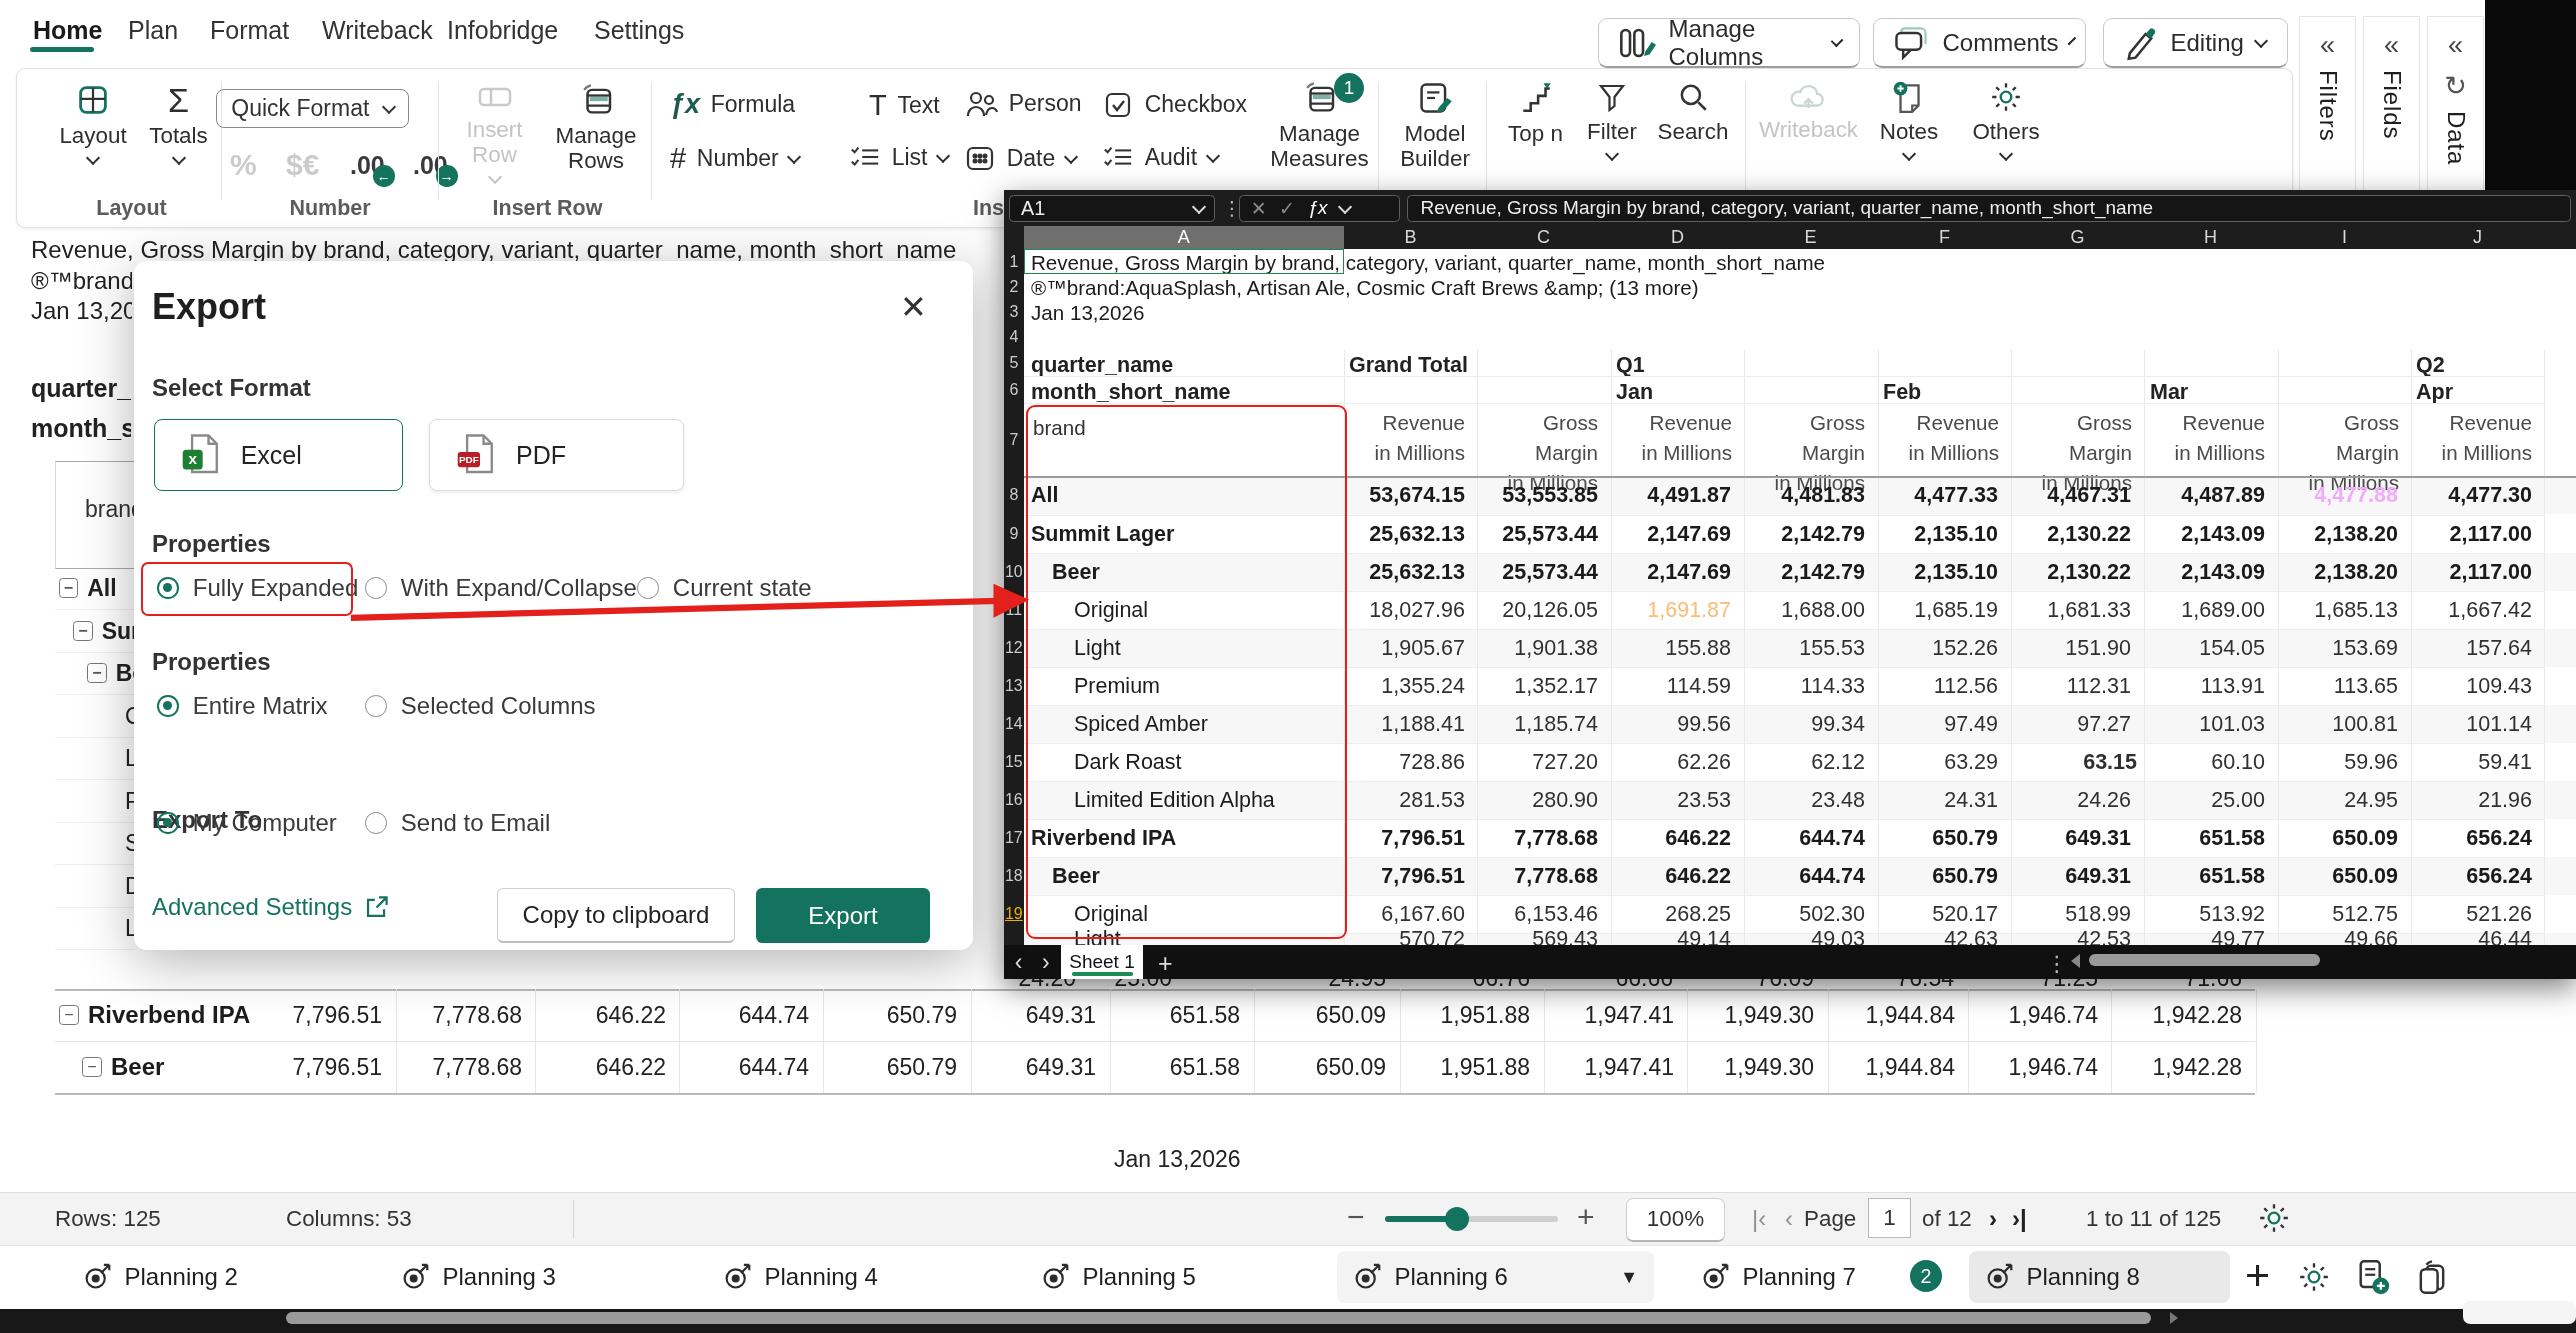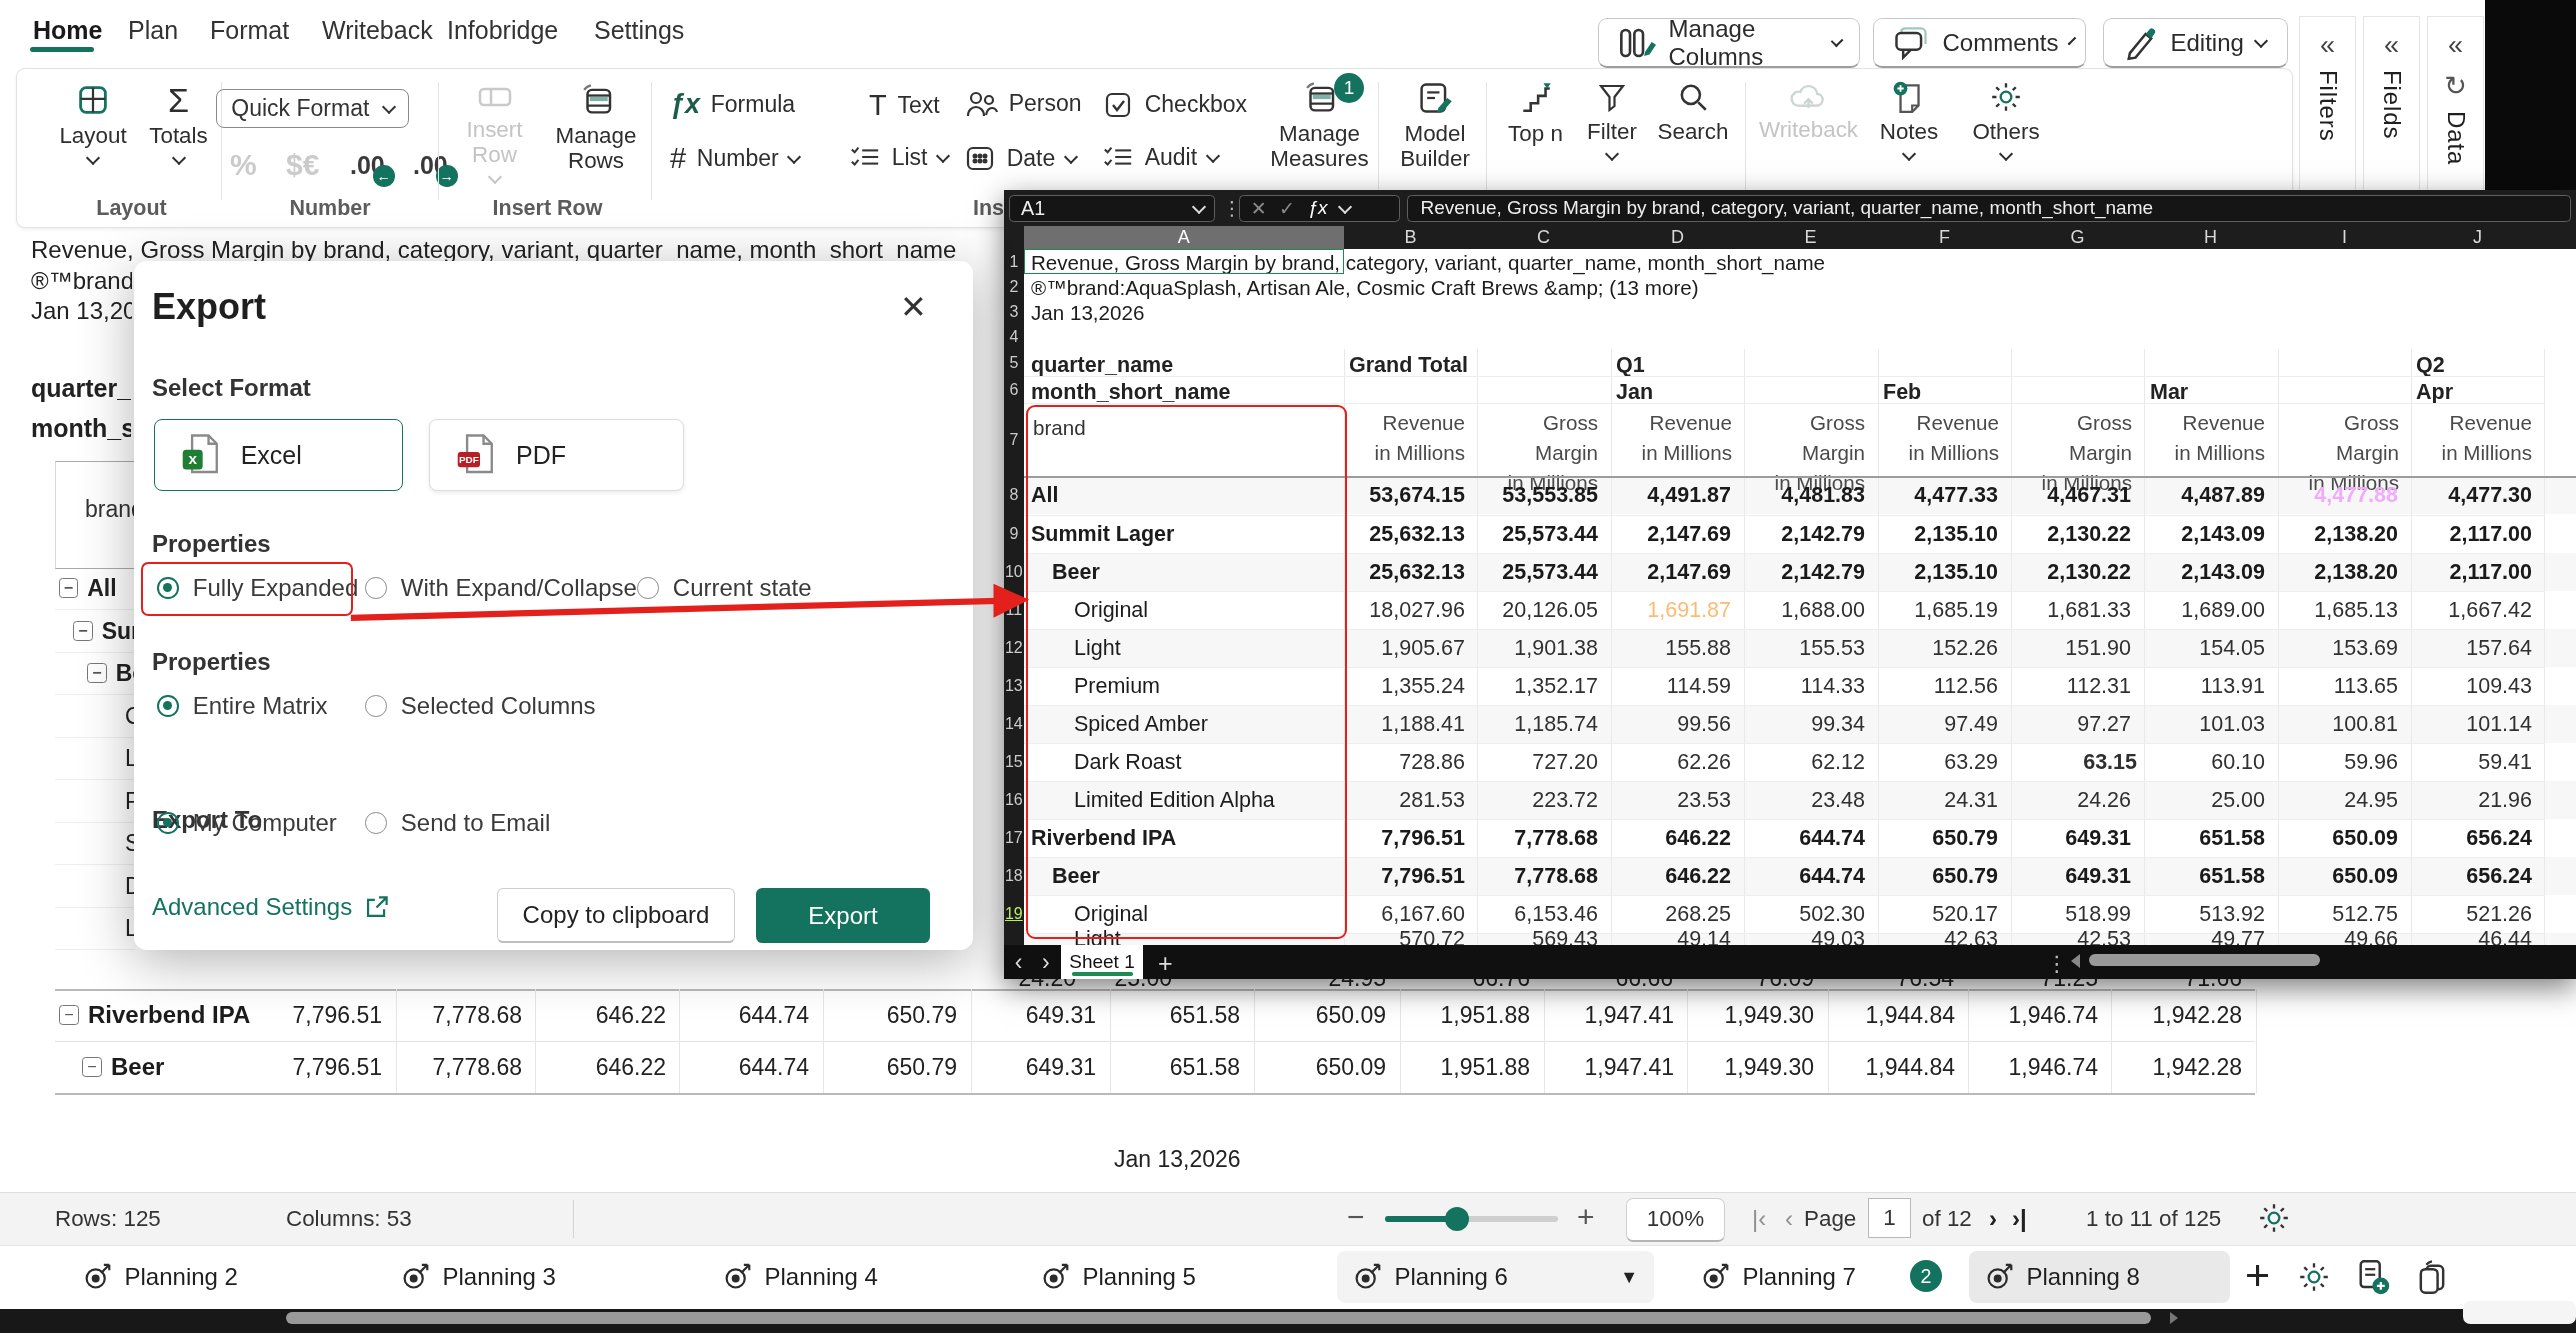--- a/index.html
+++ b/index.html
@@ -707,21 +707,21 @@
       <div style="position: absolute; left: 0px; top: 325px; width: 19.7px; height: 38px; display: flex; align-items: center; justify-content: center; color: rgb(207, 207, 207); font-size: 16px;">9</div>
       <div style="position: absolute; left: 0px; top: 363px; width: 19.7px; height: 38px; display: flex; align-items: center; justify-content: center; color: rgb(207, 207, 207); font-size: 16px;">10</div>
       <div style="position: absolute; left: 0px; top: 401px; width: 19.7px; height: 38px; display: flex; align-items: center; justify-content: center; color: rgb(207, 207, 207); font-size: 16px;">11</div>
       <div style="position: absolute; left: 0px; top: 439px; width: 19.7px; height: 38px; display: flex; align-items: center; justify-content: center; color: rgb(207, 207, 207); font-size: 16px;">12</div>
       <div style="position: absolute; left: 0px; top: 477px; width: 19.7px; height: 38px; display: flex; align-items: center; justify-content: center; color: rgb(207, 207, 207); font-size: 16px;">13</div>
       <div style="position: absolute; left: 0px; top: 515px; width: 19.7px; height: 38px; display: flex; align-items: center; justify-content: center; color: rgb(207, 207, 207); font-size: 16px;">14</div>
       <div style="position: absolute; left: 0px; top: 553px; width: 19.7px; height: 38px; display: flex; align-items: center; justify-content: center; color: rgb(207, 207, 207); font-size: 16px;">15</div>
       <div style="position: absolute; left: 0px; top: 591px; width: 19.7px; height: 38px; display: flex; align-items: center; justify-content: center; color: rgb(207, 207, 207); font-size: 16px;">16</div>
       <div style="position: absolute; left: 0px; top: 629px; width: 19.7px; height: 38px; display: flex; align-items: center; justify-content: center; color: rgb(207, 207, 207); font-size: 16px;">17</div>
       <div style="position: absolute; left: 0px; top: 667px; width: 19.7px; height: 38px; display: flex; align-items: center; justify-content: center; color: rgb(207, 207, 207); font-size: 16px;">18</div>
-      <div style="position: absolute; left: 0px; top: 705px; width: 19.7px; height: 38px; display: flex; align-items: center; justify-content: center; color: #bef264; font-size: 16px; text-decoration: underline;">19</div>
+      <div style="position: absolute; left: 0px; top: 705px; width: 19.7px; height: 38px; display: flex; align-items: center; justify-content: center; color: #eab308; font-size: 16px; text-decoration: underline;">19</div>
       <div style="position: absolute; left: 19.7px; top: 286px; width: 1552px; height: 38px; background: rgb(247, 247, 247);"></div>
       <div style="position: absolute; left: 19.7px; top: 363px; width: 1552px; height: 38px; background: rgb(247, 247, 247);"></div>
       <div style="position: absolute; left: 19.7px; top: 439px; width: 1552px; height: 38px; background: rgb(247, 247, 247);"></div>
       <div style="position: absolute; left: 19.7px; top: 515px; width: 1552px; height: 38px; background: rgb(247, 247, 247);"></div>
       <div style="position: absolute; left: 19.7px; top: 591px; width: 1552px; height: 38px; background: rgb(247, 247, 247);"></div>
       <div style="position: absolute; left: 19.7px; top: 667px; width: 1552px; height: 38px; background: rgb(247, 247, 247);"></div>
       <div style="position: absolute; left: 19.7px; top: 743px; width: 1552px; height: 12.5px; background: rgb(247, 247, 247);"></div>
       <div style="position: absolute; left: 19.7px; top: 59px; width: 320px; height: 25px; border: 1.8px solid rgb(28, 138, 83); box-sizing: border-box; z-index: 3;"></div>
       <div style="position: absolute; left: 27px; top: 61px; font-size: 20.6px; white-space: nowrap; color: rgb(28, 28, 28); z-index: 2;">Revenue, Gross Margin by brand, category, variant, quarter_name, month_short_name</div>
       <div style="position: absolute; left: 27px; top: 86px; font-size: 20.6px; white-space: nowrap; color: rgb(28, 28, 28);">®™brand:AquaSplash, Artisan Ale, Cosmic Craft Brews &amp;amp; (13 more)</div>
@@ -872,21 +872,21 @@
       <div style="position: absolute; left: 469px; top: 553px; width: 125px; height: 38px; display: flex; align-items: center; justify-content: flex-end; font-size: 21.5px; font-weight: 400; color: rgb(48, 48, 48);">727.20</div>
       <div style="position: absolute; left: 602px; top: 553px; width: 125px; height: 38px; display: flex; align-items: center; justify-content: flex-end; font-size: 21.5px; font-weight: 400; color: rgb(48, 48, 48);">62.26</div>
       <div style="position: absolute; left: 736px; top: 553px; width: 125px; height: 38px; display: flex; align-items: center; justify-content: flex-end; font-size: 21.5px; font-weight: 400; color: rgb(48, 48, 48);">62.12</div>
       <div style="position: absolute; left: 869px; top: 553px; width: 125px; height: 38px; display: flex; align-items: center; justify-content: flex-end; font-size: 21.5px; font-weight: 400; color: rgb(48, 48, 48);">63.29</div>
       <div style="position: absolute; left: 1008px; top: 553px; width: 125px; height: 38px; display: flex; align-items: center; justify-content: flex-end; font-size: 21.5px; font-weight: 700; color: rgb(48, 48, 48);">63.15</div>
       <div style="position: absolute; left: 1136px; top: 553px; width: 125px; height: 38px; display: flex; align-items: center; justify-content: flex-end; font-size: 21.5px; font-weight: 400; color: rgb(48, 48, 48);">60.10</div>
       <div style="position: absolute; left: 1269px; top: 553px; width: 125px; height: 38px; display: flex; align-items: center; justify-content: flex-end; font-size: 21.5px; font-weight: 400; color: rgb(48, 48, 48);">59.96</div>
       <div style="position: absolute; left: 1403px; top: 553px; width: 125px; height: 38px; display: flex; align-items: center; justify-content: flex-end; font-size: 21.5px; font-weight: 400; color: rgb(48, 48, 48);">59.41</div>
       <div style="position: absolute; left: 70px; top: 591px; height: 38px; display: flex; align-items: center; font-size: 21.5px; font-weight: 400; color: rgb(28, 28, 28); white-space: nowrap;">Limited Edition Alpha</div>
       <div style="position: absolute; left: 336px; top: 591px; width: 125px; height: 38px; display: flex; align-items: center; justify-content: flex-end; font-size: 21.5px; font-weight: 400; color: rgb(48, 48, 48);">281.53</div>
-      <div style="position: absolute; left: 469px; top: 591px; width: 125px; height: 38px; display: flex; align-items: center; justify-content: flex-end; font-size: 21.5px; font-weight: 400; color: rgb(48, 48, 48);">223.72</div>
+      <div style="position: absolute; left: 469px; top: 591px; width: 125px; height: 38px; display: flex; align-items: center; justify-content: flex-end; font-size: 21.5px; font-weight: 400; color: rgb(48, 48, 48);">280.90</div>
       <div style="position: absolute; left: 602px; top: 591px; width: 125px; height: 38px; display: flex; align-items: center; justify-content: flex-end; font-size: 21.5px; font-weight: 400; color: rgb(48, 48, 48);">23.53</div>
       <div style="position: absolute; left: 736px; top: 591px; width: 125px; height: 38px; display: flex; align-items: center; justify-content: flex-end; font-size: 21.5px; font-weight: 400; color: rgb(48, 48, 48);">23.48</div>
       <div style="position: absolute; left: 869px; top: 591px; width: 125px; height: 38px; display: flex; align-items: center; justify-content: flex-end; font-size: 21.5px; font-weight: 400; color: rgb(48, 48, 48);">24.31</div>
       <div style="position: absolute; left: 1002px; top: 591px; width: 125px; height: 38px; display: flex; align-items: center; justify-content: flex-end; font-size: 21.5px; font-weight: 400; color: rgb(48, 48, 48);">24.26</div>
       <div style="position: absolute; left: 1136px; top: 591px; width: 125px; height: 38px; display: flex; align-items: center; justify-content: flex-end; font-size: 21.5px; font-weight: 400; color: rgb(48, 48, 48);">25.00</div>
       <div style="position: absolute; left: 1269px; top: 591px; width: 125px; height: 38px; display: flex; align-items: center; justify-content: flex-end; font-size: 21.5px; font-weight: 400; color: rgb(48, 48, 48);">24.95</div>
       <div style="position: absolute; left: 1403px; top: 591px; width: 125px; height: 38px; display: flex; align-items: center; justify-content: flex-end; font-size: 21.5px; font-weight: 400; color: rgb(48, 48, 48);">21.96</div>
       <div style="position: absolute; left: 27px; top: 629px; height: 38px; display: flex; align-items: center; font-size: 21.5px; font-weight: 700; color: rgb(28, 28, 28); white-space: nowrap;">Riverbend IPA</div>
       <div style="position: absolute; left: 336px; top: 629px; width: 125px; height: 38px; display: flex; align-items: center; justify-content: flex-end; font-size: 21.5px; font-weight: 700; color: rgb(26, 26, 26);">7,796.51</div>
       <div style="position: absolute; left: 469px; top: 629px; width: 125px; height: 38px; display: flex; align-items: center; justify-content: flex-end; font-size: 21.5px; font-weight: 700; color: rgb(26, 26, 26);">7,778.68</div>

